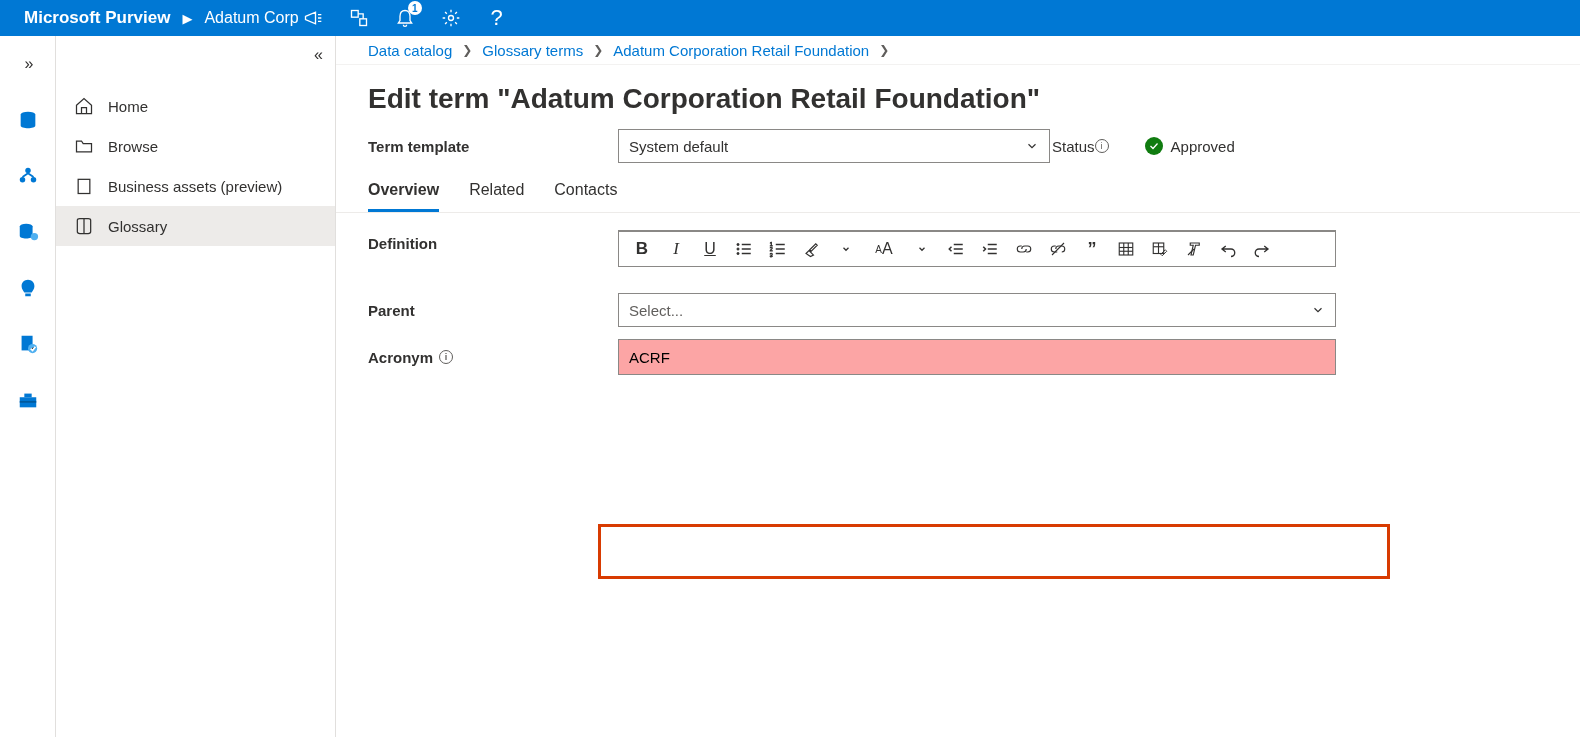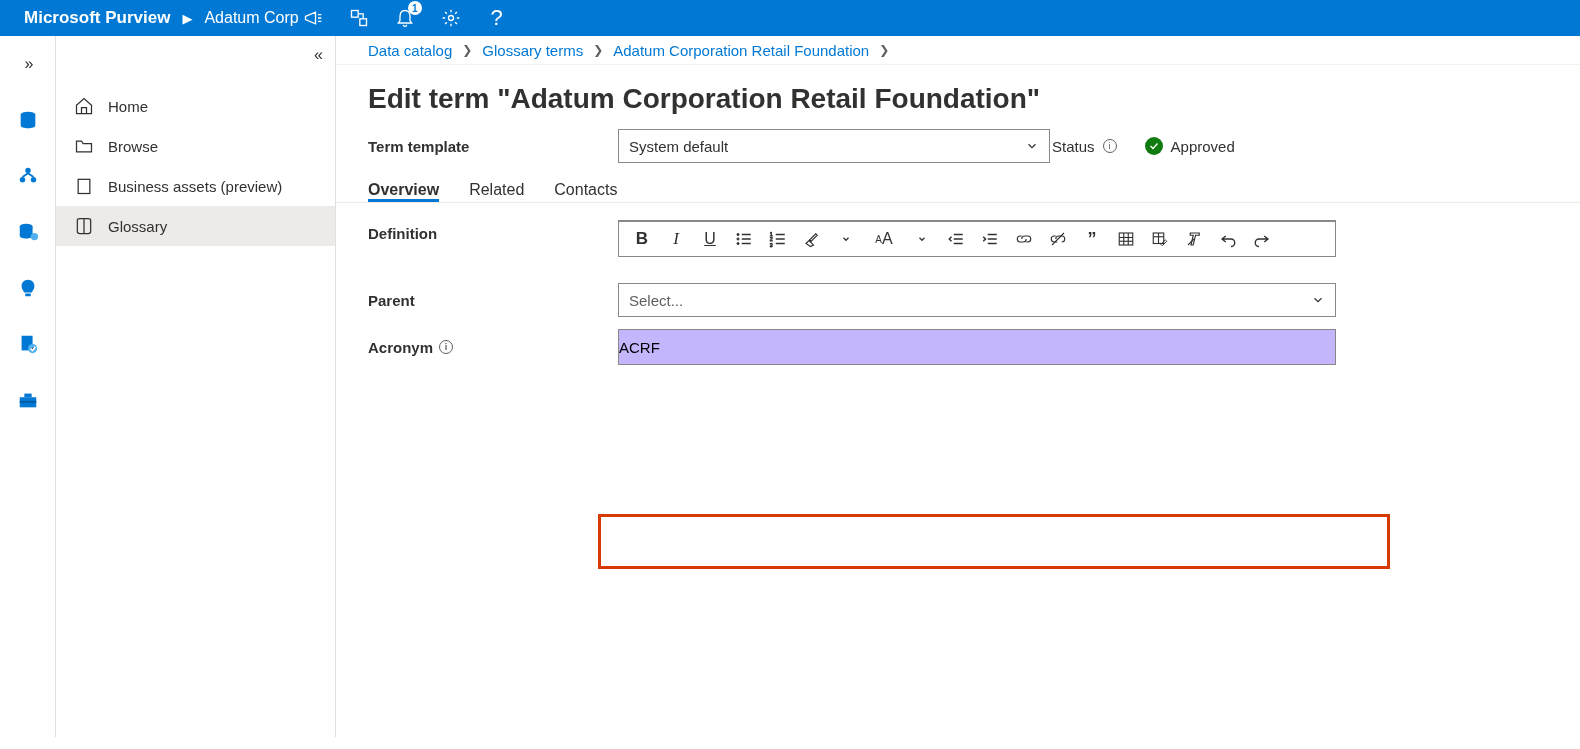--- a/index.html
+++ b/index.html
@@ -45,39 +45,39 @@
   .form-row { display: flex; align-items: center; padding-left: 32px; margin-bottom: 12px; }
   .form-row .lbl { width: 250px; font-size: 15px; font-weight: 600; display: flex; align-items: center; gap: 6px; }
   .form-row .lbl .info { width: 14px; height: 14px; border: 1px solid #605e5c; border-radius: 50%; display: inline-flex; align-items: center; justify-content: center; font-size: 9px; color: #605e5c; }
 
   .select-box { width: 432px; height: 34px; border: 1px solid #8a8886; display: flex; align-items: center; justify-content: space-between; padding: 0 10px; font-size: 15px; background: #fff; cursor: pointer; }
   .select-box svg { width: 14px; height: 14px; stroke: #323130; fill: none; }
   .select-box.wide { width: 718px; }
   .select-box.placeholder { color: #605e5c; }
 
   .status-area { display: flex; align-items: center; gap: 8px; margin-left: 2px; }
-  .status-area .lbl2 { font-size: 15px; display: flex; align-items: center; gap: 8px; margin-right: 20px;}
+  .status-area .lbl2 { font-size: 15px; display: flex; align-items: center; gap: 0; margin-right: 28px;}
   .status-area .info { width: 14px; height: 14px; border: 1px solid #605e5c; border-radius: 50%; display: inline-flex; align-items: center; justify-content: center; font-size: 9px; color: #605e5c; }
   .approved-badge { width: 18px; height: 18px; background: #107c10; border-radius: 50%; display: flex; align-items: center; justify-content: center; }
   .approved-badge svg { width: 12px; height: 12px; stroke: #fff; fill: none; stroke-width: 2.5; }
 
   .tabs { display: flex; padding-left: 32px; margin-top: 18px; border-bottom: 1px solid #edebe9; gap: 30px; }
-  .tab { font-size: 16px; cursor: pointer; }
+  .tab { font-size: 16px; padding-bottom: 10px; cursor: pointer; }
   .tab.active { font-weight: 600; border-bottom: 3px solid #0078d4; }
 
   
   .editor-wrap { position: relative; }
   .editor-box { margin-left: 282px; width: 718px; border: 1px solid #8a8886; background: #fff; }
   .editor-content { min-height: 310px; padding: 14px 16px; font-size: 16px; font-style: italic; font-weight: 700; line-height: 1.45; }
   .editor-toolbar { border-top: 1px solid #8a8886; display: flex; align-items: center; padding: 6px 12px; gap: 12px; flex-wrap: nowrap; }
   .editor-toolbar .tbtn { width: 22px; height: 22px; display: flex; align-items: center; justify-content: center; cursor: pointer; }
   .editor-toolbar svg { width: 18px; height: 18px; stroke: #323130; fill: none; }
   .red-highlight { position: absolute; border: 3px solid #d83b01; pointer-events: none; }
 
-  .text-input { width: 718px; height: 36px; border: 1px solid #8a8886; padding: 0 0; font-size: 15px; background: #c4b5fd; }
+  .text-input { width: 718px; height: 36px; border: 1px solid #8a8886; padding: 0 10px; font-size: 15px; background: #fca5a5; }
 </style>
 </head>
 <body>
 
 <div class="topbar">
   <div class="title">
     <span class="app">Microsoft Purview</span>
     <span class="caret">▶</span>
     <span class="tenant">Adatum Corp</span>
   </div>

